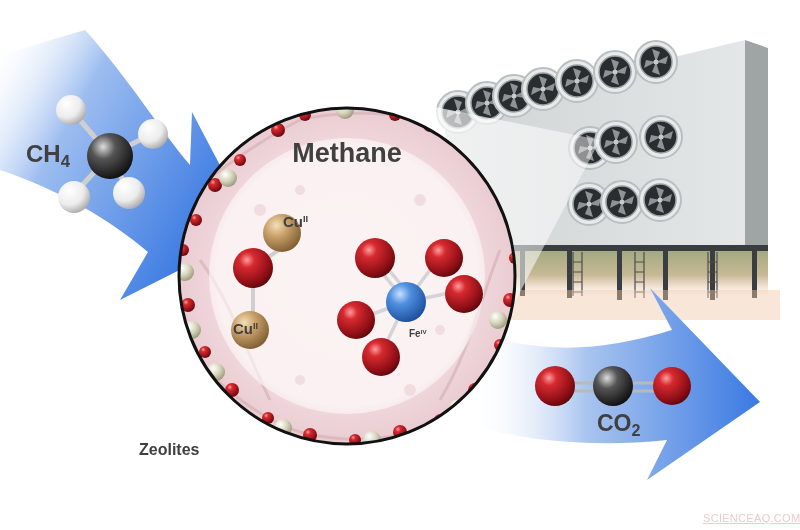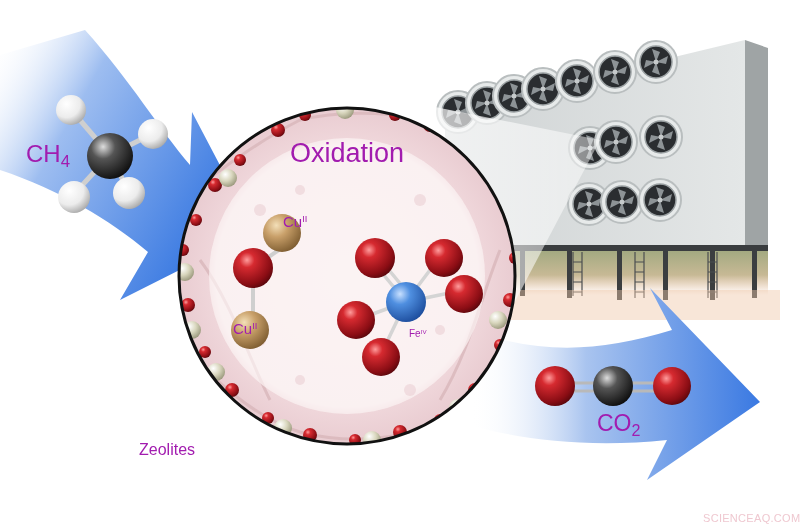--- a/index.html
+++ b/index.html
@@ -1,19 +1,19 @@
 <!DOCTYPE html>
 <html><head>
 <meta charset="utf-8">
 <style>
   html, body { margin:0; padding:0; background:#ffffff; }
   body { width:800px; height:530px; position:relative; overflow:hidden;
          font-family:"Liberation Sans", sans-serif; }
   .layer { position:absolute; left:0; top:0; width:800px; height:530px; }
-  .lbl { position:absolute; font-weight:normal; color:#a21caf; font-family:"Liberation Sans", sans-serif; white-space:nowrap; }
+  .lbl { position:absolute; font-weight:bold; color:#404040; font-family:"Liberation Sans", sans-serif; white-space:nowrap; }
   .lbl sub { font-size:0.7em; vertical-align:-0.3em; }
   .lbl sup { font-size:0.62em; vertical-align:0.55em; }
   .title { text-align:center; font-size:27px; line-height:31px; }
   .watermark { position:absolute; font-size:11px; color:#efc8d0; letter-spacing:0.3px; }
 </style>
 </head>
 <body>
 
 <svg class="layer" viewBox="0 0 800 530" width="800" height="530">
   <defs>
@@ -245,34 +245,34 @@
     <circle cx="613" cy="386" r="20" fill="url(#carb)"></circle>
     <circle cx="672" cy="386" r="19" fill="url(#oxy)"></circle>
   </g>
 </svg>
 
 <div class="lbl" style="left:26px; top:140px; font-size:24px;">
   <span>CH</span><sub>4</sub>
 </div>
 
 <div class="lbl title" style="left:262px; top:138px; width:170px;">
-  <div>Oxidation</div>
+  <div>Methane</div>
 </div>
 
 <div class="lbl" style="left:283px; top:213px; font-size:15px;">
   <span>Cu</span><sup>II</sup>
 </div>
 
 <div class="lbl" style="left:233px; top:320px; font-size:15px;">
   <span>Cu</span><sup>II</sup>
 </div>
 
 <div class="lbl" style="left:409px; top:328px; font-size:10px;">
   <span>Fe</span><sup>IV</sup>
 </div>
 
 <div class="lbl" style="left:139px; top:413px; font-size:16px;margin-top:28px;">Zeolites</div>
 
 <div class="lbl" style="left:597px; top:410px; font-size:23px;">
   <span>CO</span><sub>2</sub>
 </div>
 
-<div class="watermark" style="left:703px; top:512px;">SCIENCEAQ.COM</div>
+<div class="watermark" style="left:703px; top:512px;text-decoration:underline;">SCIENCEAQ.COM</div>
 
 </body></html>

